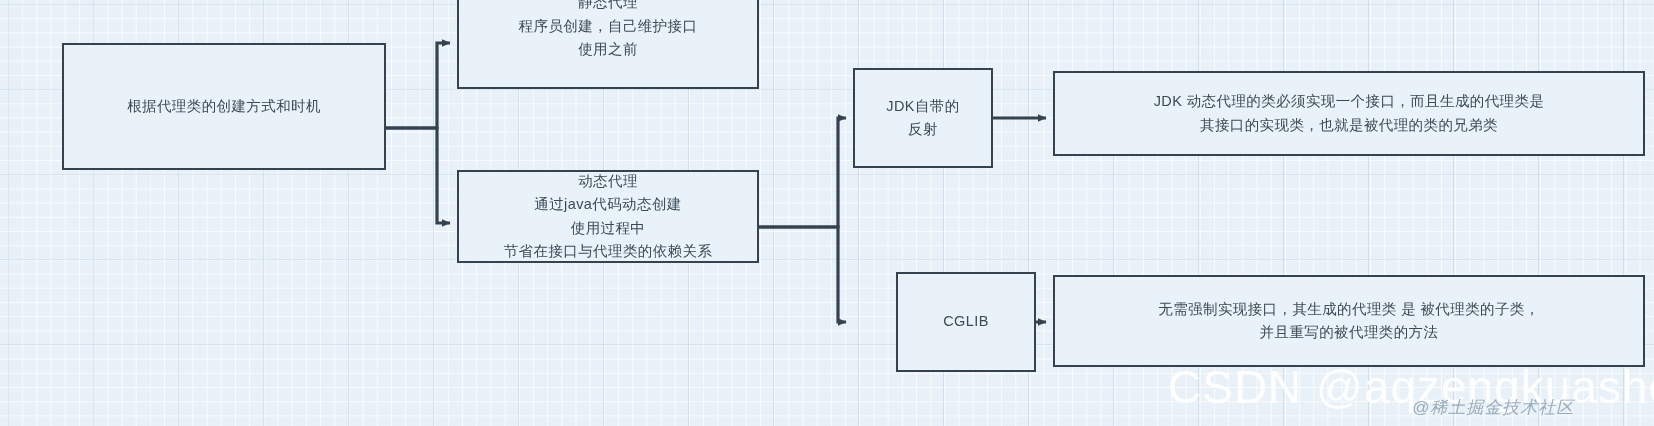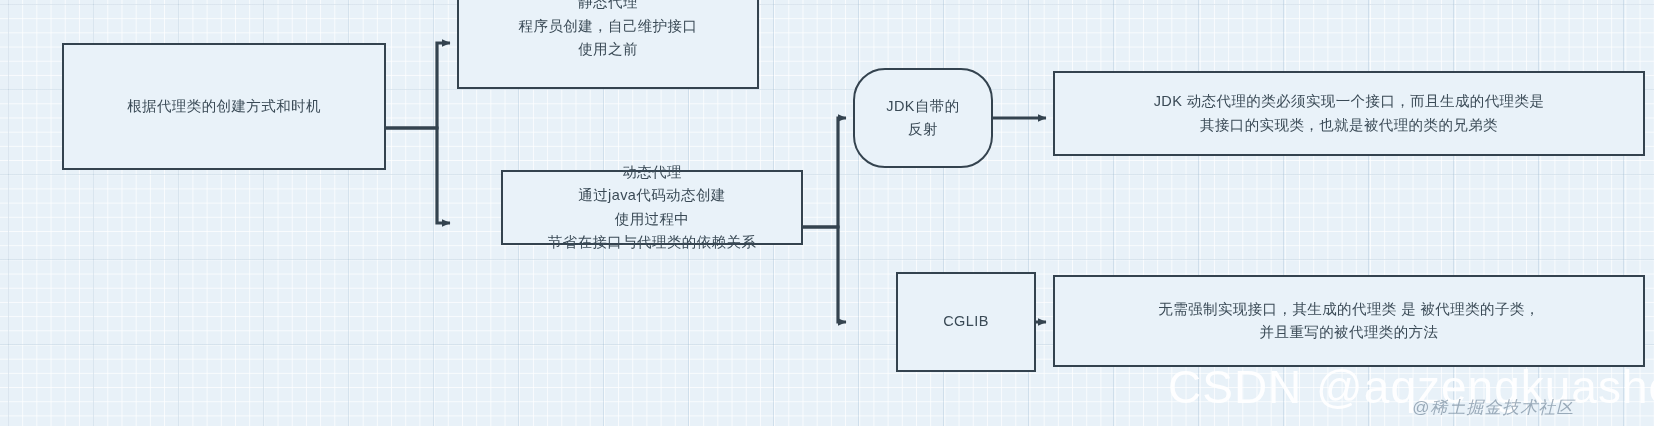--- a/index.html
+++ b/index.html
@@ -96,28 +96,28 @@
   <div class="node" style="left:62px; top:43px; width:324px; height:127px;">
     <span>根据代理类的创建方式和时机</span>
   </div>
 
   <div class="node" style="left:457px; top:-36px; width:302px; height:125px;">
     <span>静态代理
 程序员创建，自己维护接口
 使用之前</span>
   </div>
 
-  <div class="node" style="left:457px; top:170px; width:302px; height:75px;margin-left:44px;">
+  <div class="node" style="left:457px; top:170px; width:302px; height:93px;">
     <span>动态代理
 通过java代码动态创建
 使用过程中
 节省在接口与代理类的依赖关系</span>
   </div>
 
-  <div class="node" style="left:853px; top:68px; width:140px; height:100px;border-radius:32px;">
+  <div class="node" style="left:853px; top:68px; width:140px; height:100px;">
     <span>JDK自带的
 反射</span>
   </div>
 
   <div class="node" style="left:1053px; top:71px; width:592px; height:85px;">
     <span>JDK 动态代理的类必须实现一个接口，而且生成的代理类是
 其接口的实现类，也就是被代理的类的兄弟类</span>
   </div>
 
   <div class="node" style="left:853px; top:272px; width:140px; height:100px;margin-left:43px;">

